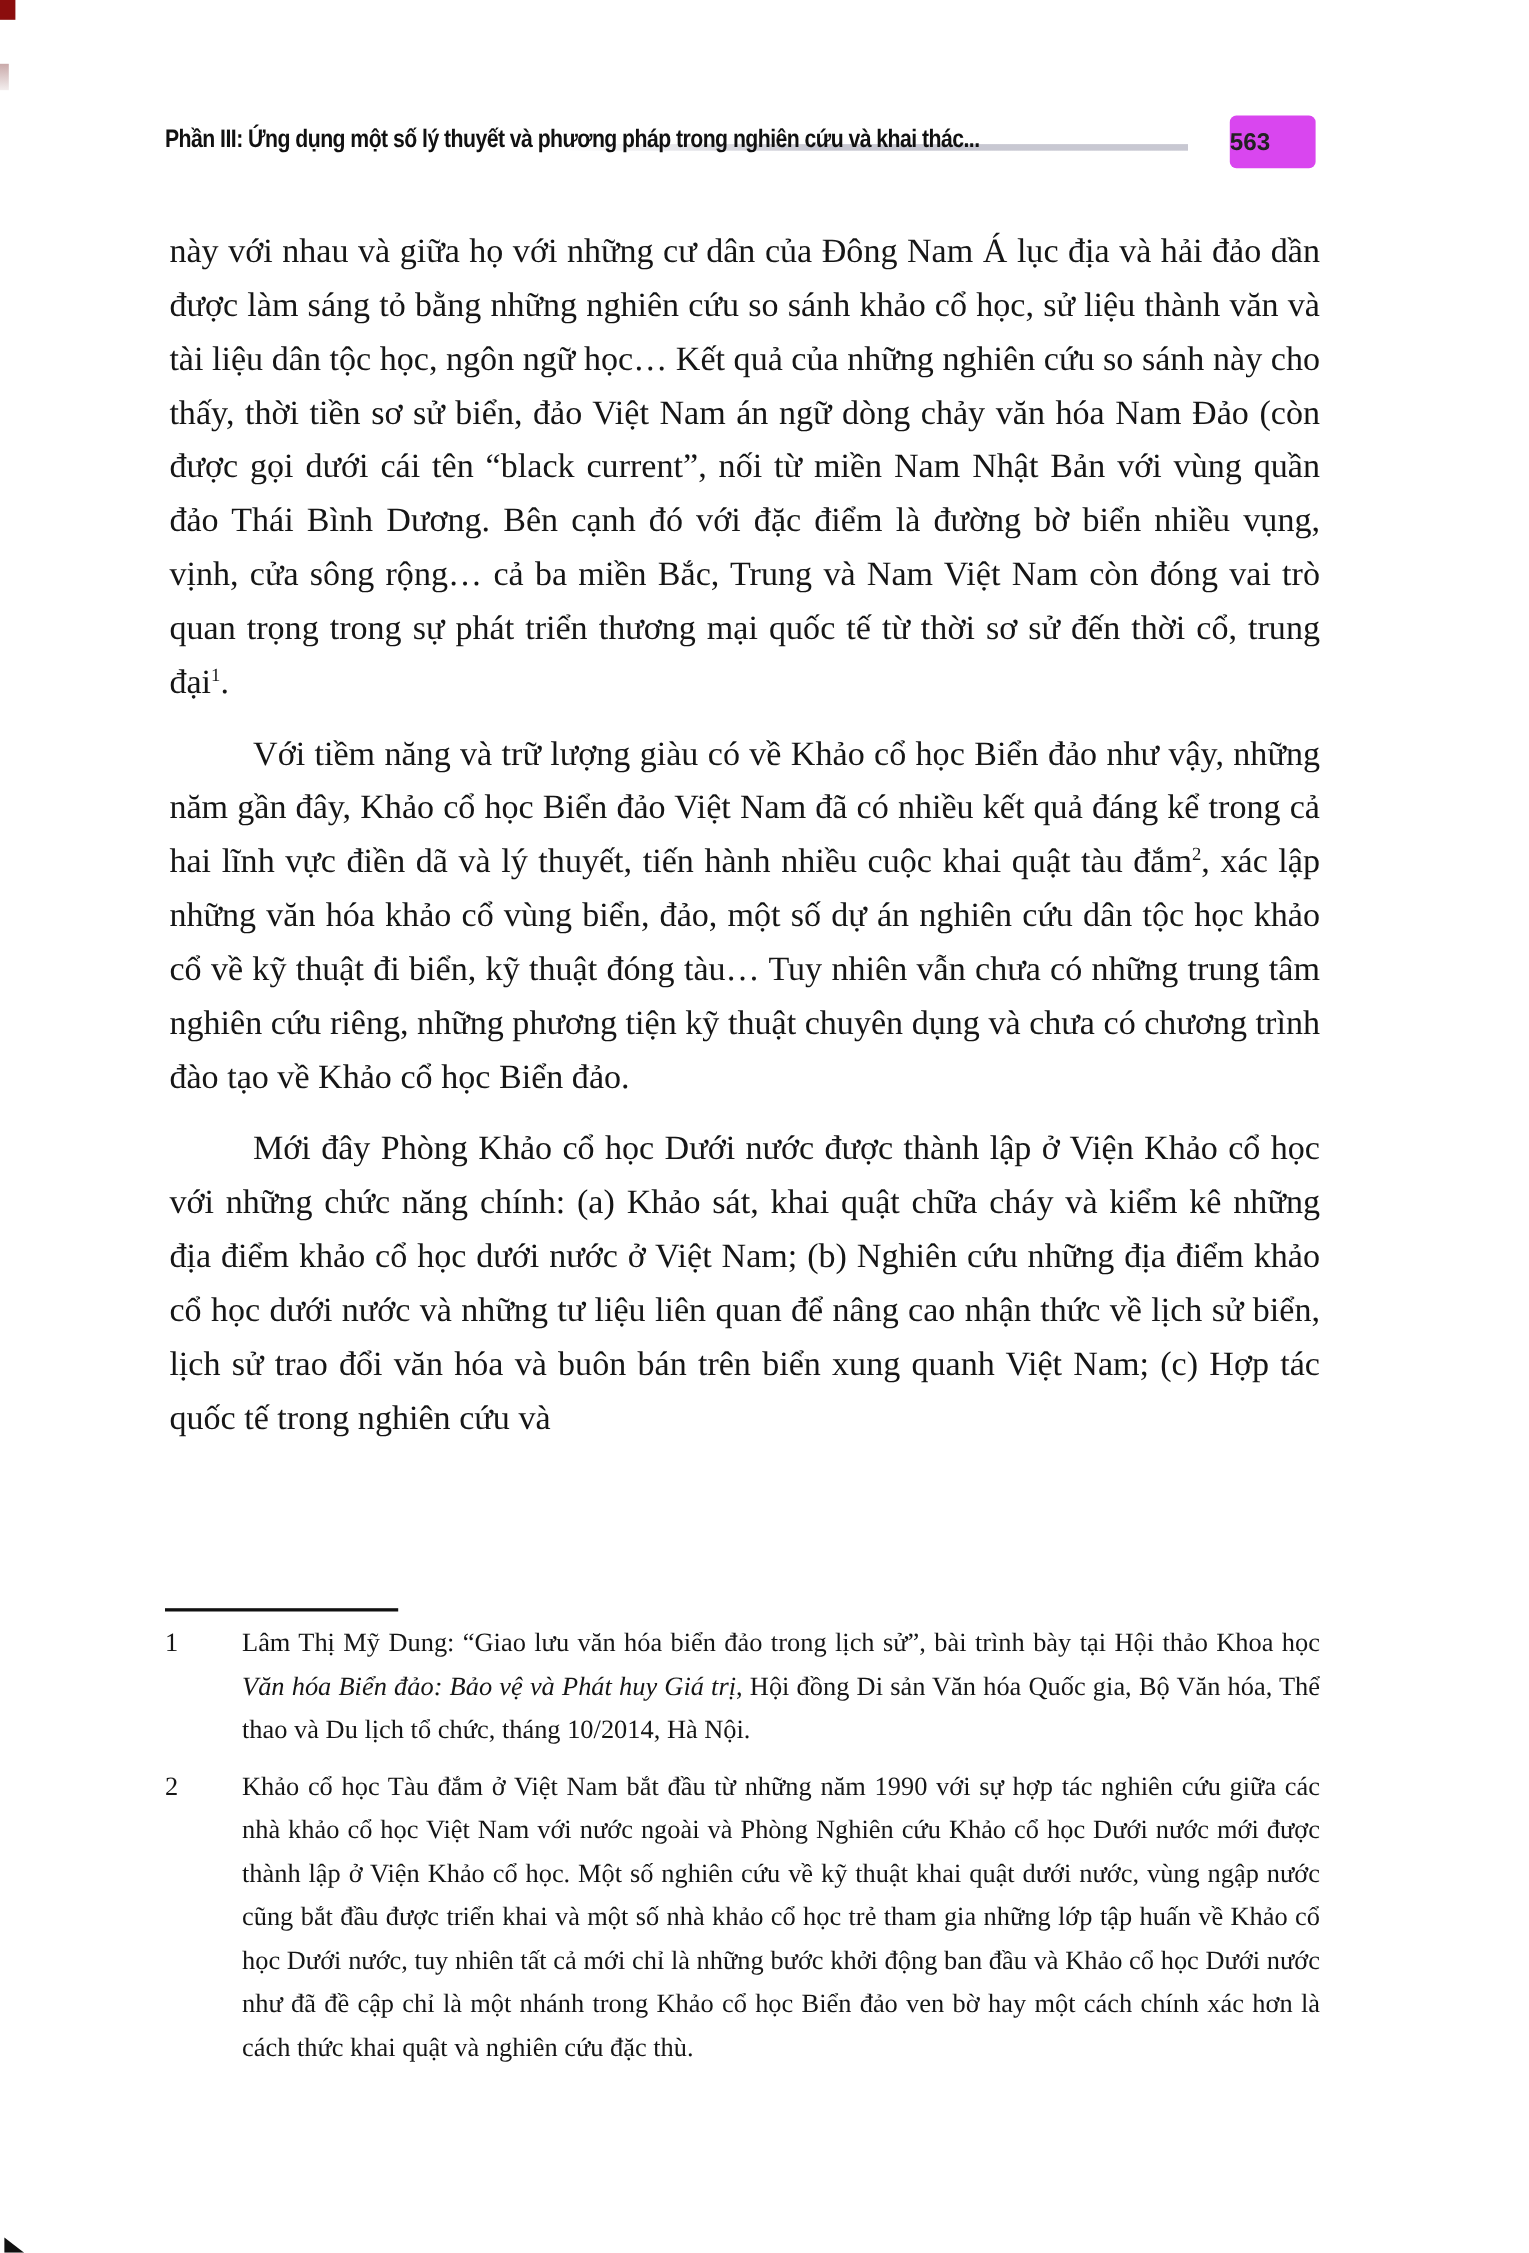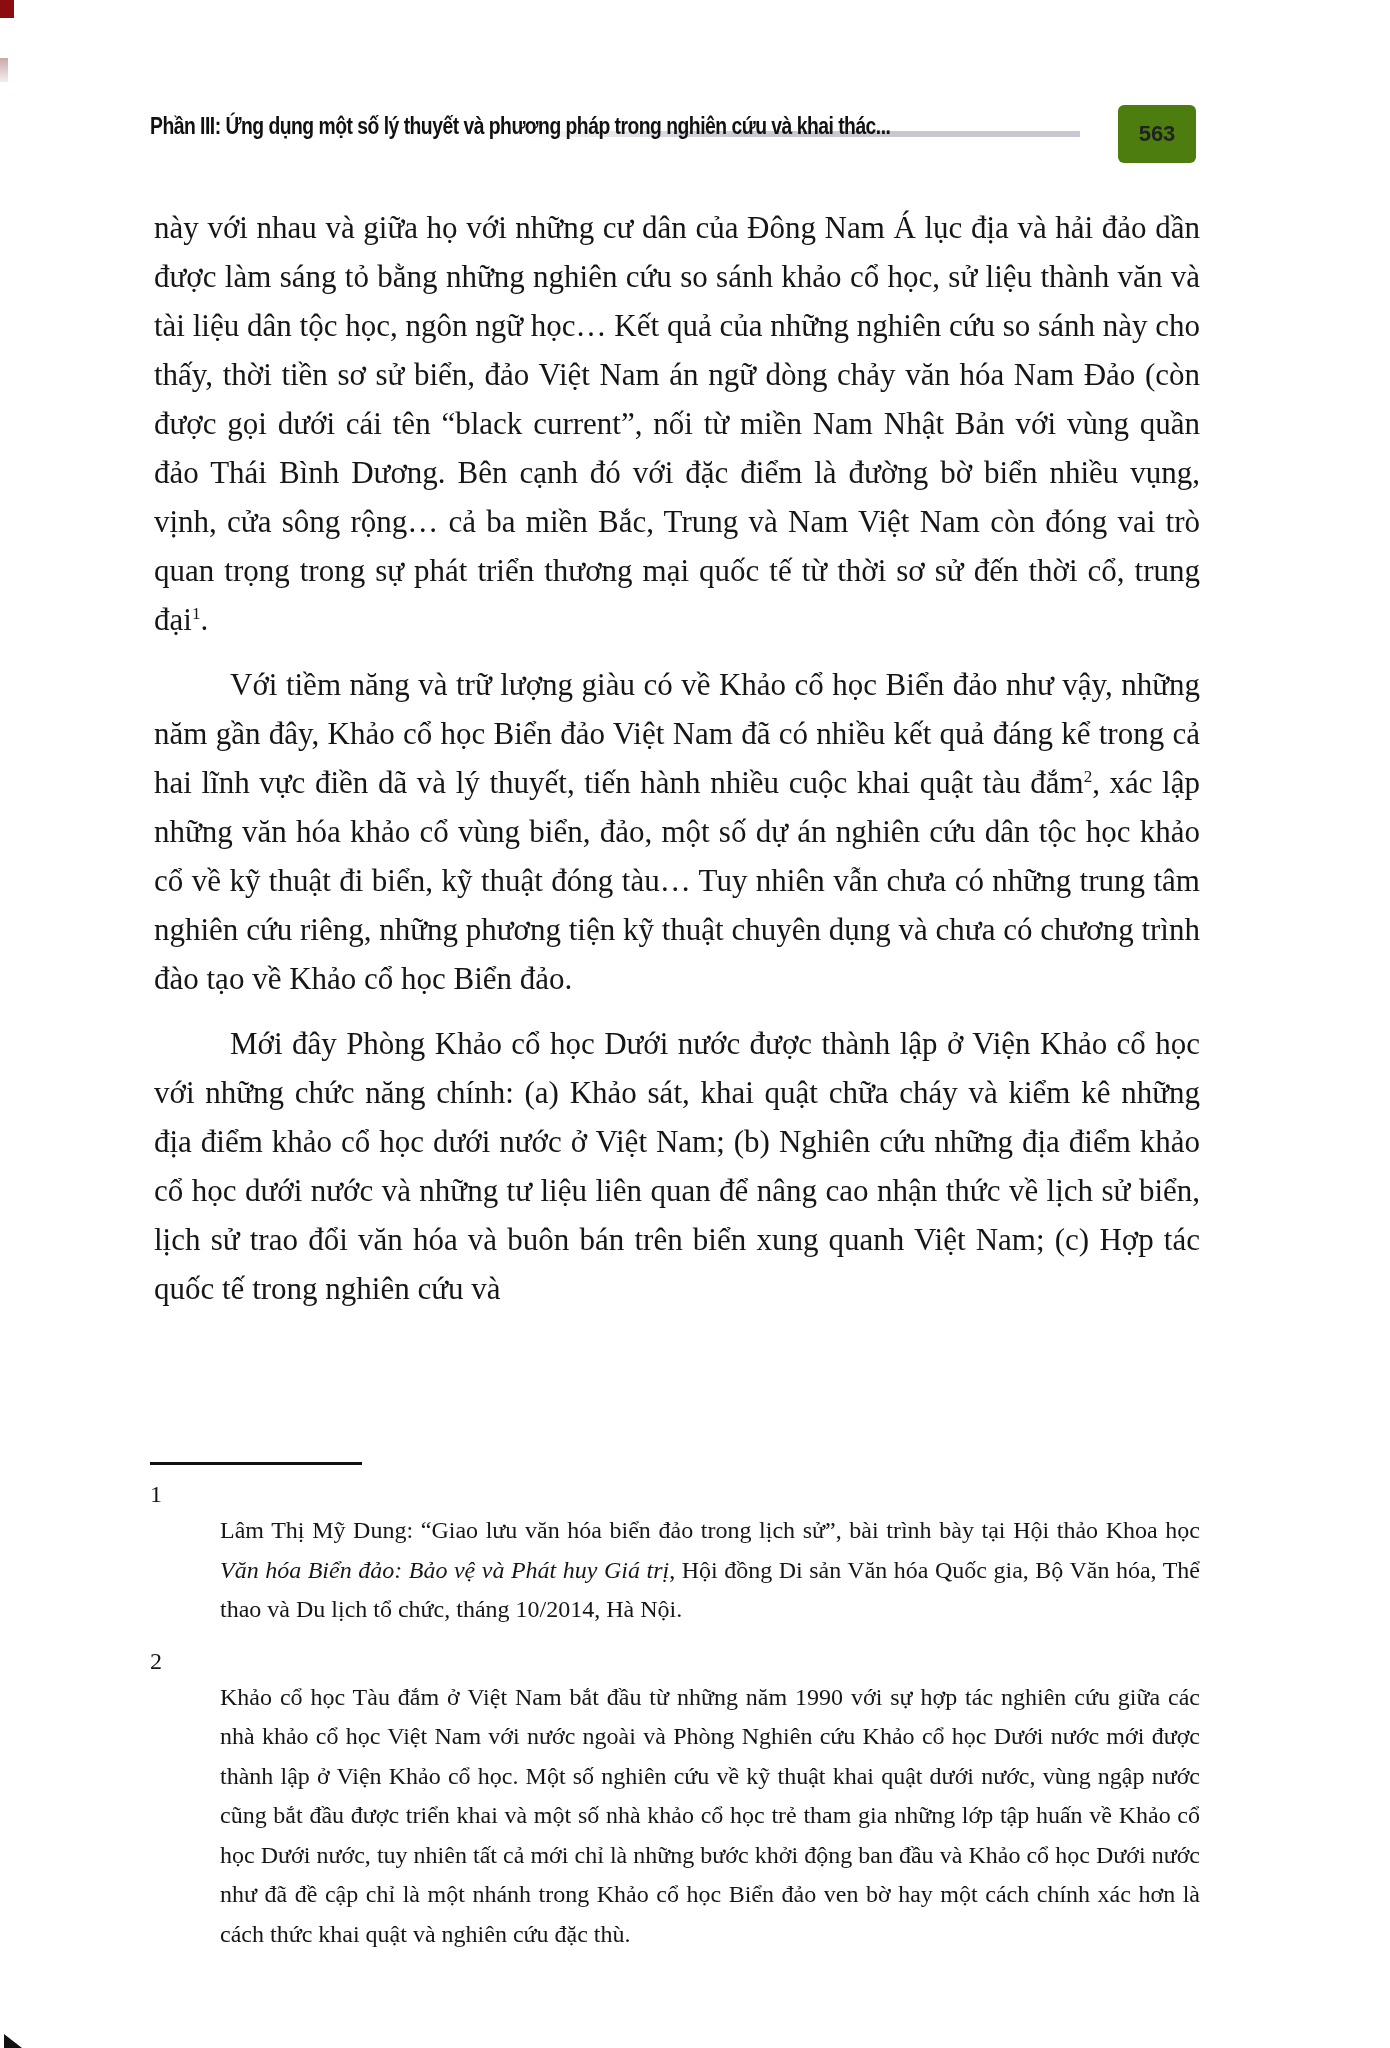--- a/index.html
+++ b/index.html
@@ -66,26 +66,26 @@
       right: 120px;
       top: 18px;
       height: 6px;
       background: linear-gradient(90deg, rgba(200,200,210,0) 0%, #c8c8d2 40%, #c8c8d2 100%);
     }
     .page-number-box {
       position: absolute;
       left: 968px;
       top: -8px;
       width: 78px;
-      height: 58px;
-      background: #4d7c0f;
+      height: 48px;
+      background: #d946ef;
       border-radius: 6px;
       display: flex;
       align-items: center;
-      justify-content: center;
+      justify-content: flex-start;
     }
     .page-number {
       font-family: "Liberation Sans", "DejaVu Sans", sans-serif;
       font-weight: bold;
       font-size: 22px;
       color: #222;
     }
     .body-text {
       position: absolute;
       left: 150px;
@@ -128,21 +128,20 @@
       display: flex;
       margin-bottom: 12px;
     }
     .fn-num {
       width: 70px;
       flex: none;
     }
     .fn-text {
       flex: 1;
       text-align: justify;
-      margin-top: 36px;
     }
     .fn-text i {
       font-style: italic;
     }
   </style>
 </head>
 <body>
 
 <div class="corner-mark"></div>
 <div class="corner-mark-2"></div>

